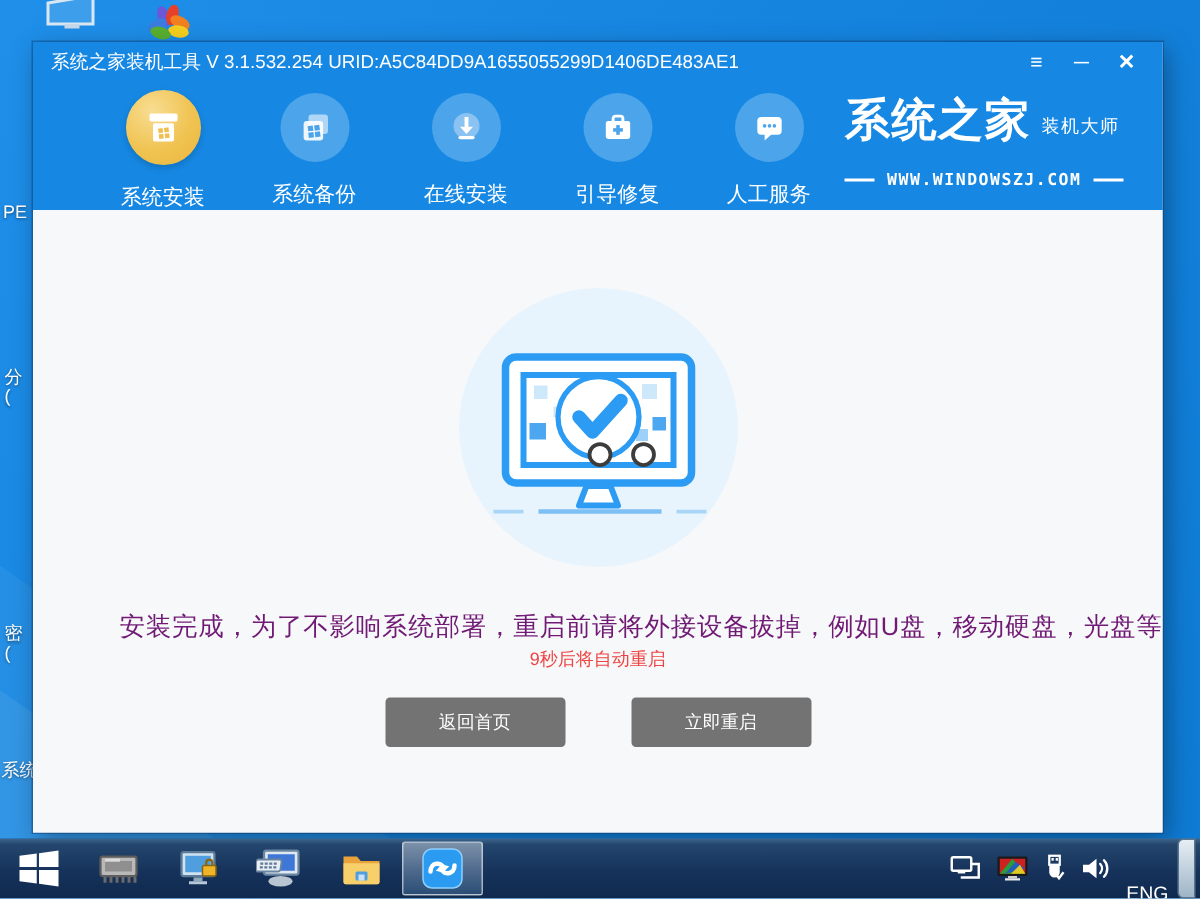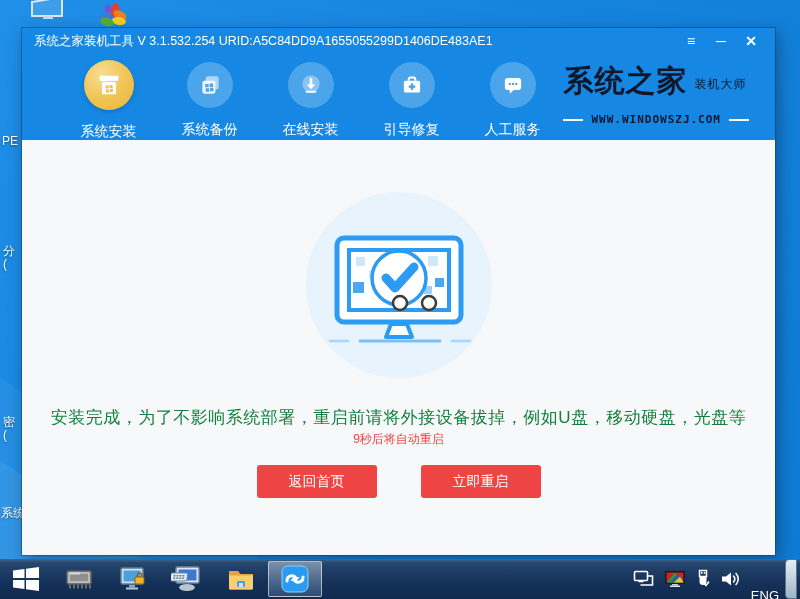--- a/index.html
+++ b/index.html
@@ -54,49 +54,49 @@
     width:46px; height:46px; border-radius:50%; background:#4ca4ea;
     display:flex; align-items:center; justify-content:center; margin-top:2px;
   }
   .nav-item.active .nav-circle {
     width:50px; height:50px; margin-top:0;
     background:radial-gradient(circle at 35% 28%, #f8dd92 0%, #f0c351 55%, #eab63c 100%);
     box-shadow:0 2px 5px rgba(0,0,0,.18);
   }
   .nav-label { margin-top:13px; color:#ffffff; font-size:14px; }
 
-  .logo { margin-left:auto; margin-right:26px; color:#0f172a; padding-top:4px; }
+  .logo { margin-left:auto; margin-right:26px; color:#ffffff; padding-top:4px; }
   .logo-top { display:flex; align-items:flex-end; gap:7px; }
   .logo-title { font-size:30px; font-weight:bold; letter-spacing:1px; line-height:1.1; }
   .logo-sub { font-size:12px; padding-bottom:4px; letter-spacing:1px; }
   .logo-site {
     margin-top:16px; font-size:11px; font-weight:bold; letter-spacing:1px;
     font-family:"DejaVu Sans Mono", monospace;
     display:flex; align-items:center; gap:8px; justify-content:center;
   }
   .logo-site::before, .logo-site::after { content:""; width:20px; height:2px; background:#fff; }
 
   .content { height:415px; background:#f7f8f9; position:relative; }
   .illus { position:absolute; left:50%; top:50px; transform:translateX(-50%); }
 
   .message {
-    position:absolute; top:266px; width:100%; text-align:center;
-    color:#15803d; font-size:17px; letter-spacing:.5px;
+    position:absolute; top:266px; width:100%; text-align:right;
+    color:#701a75; font-size:17px; letter-spacing:.5px;
   }
   .countdown {
     position:absolute; top:291px; width:100%; text-align:center;
     color:#ef4444; font-size:12px;
   }
   .buttons {
     position:absolute; top:325px; width:100%;
     display:flex; justify-content:center; gap:44px;
   }
   .btn {
-    width:120px; height:33px; background:#ef4444; color:#fff;
-    border:none; border-radius:3px; font-size:14px; cursor:pointer;
+    width:120px; height:33px; background:#737373; color:#fff;
+    border:none; border-radius:3px; font-size:12px; cursor:pointer;
     font-family:"Liberation Sans", sans-serif;
   }
 
   
   .taskbar {
     position:absolute; left:0; bottom:0; width:800px; height:40px;
     background:linear-gradient(180deg,#40678d 0%, #24466d 10%, #16325b 55%, #102a4e 100%);
     display:flex; align-items:center;
   }
   .start-btn { width:52px; height:100%; display:flex; align-items:center; justify-content:center; cursor:pointer; }

